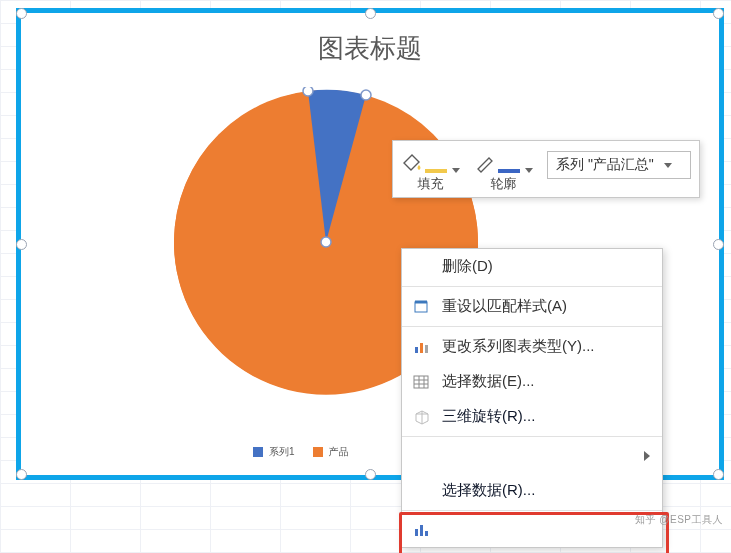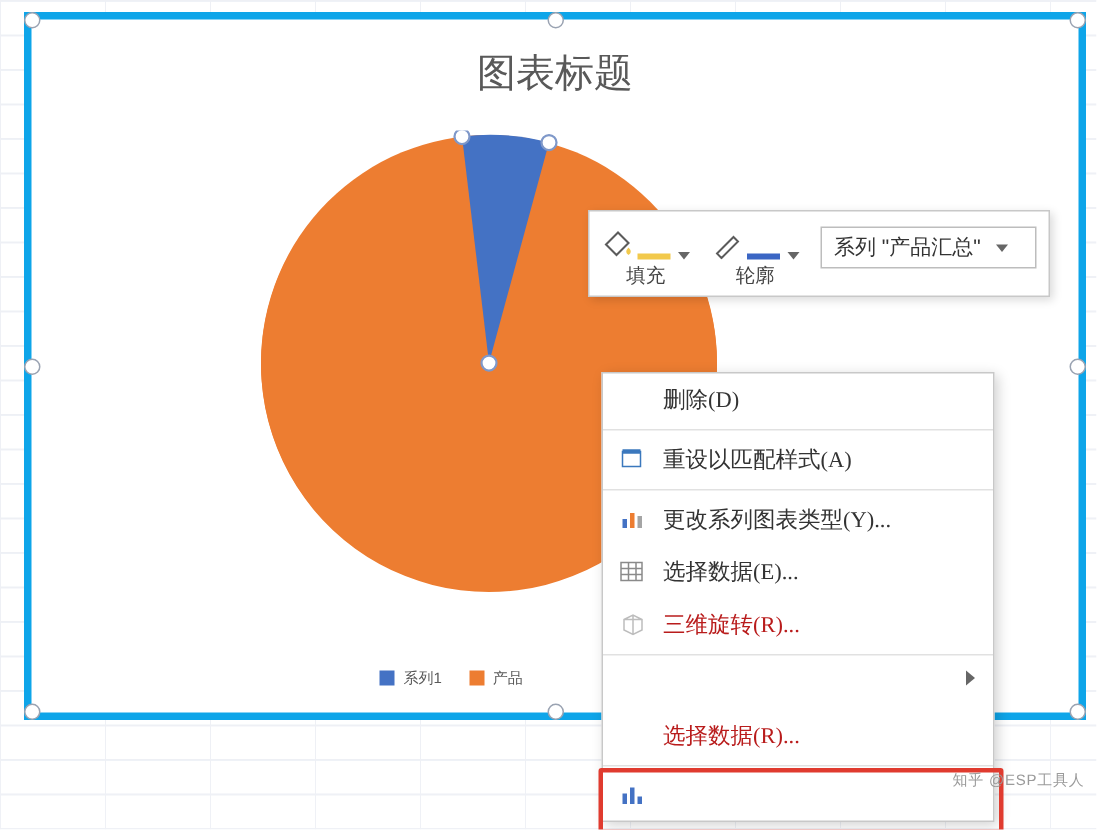--- a/index.html
+++ b/index.html
@@ -26,22 +26,22 @@
   .mini{position:absolute;left:392px;top:140px;background:#fff;border:1px solid #c8c8c8;
     box-shadow:2px 2px 6px rgba(0,0,0,.15);padding:6px 8px 4px 8px;display:flex;gap:14px;align-items:flex-start;}
   .mini .btn{display:flex;flex-direction:column;align-items:center;font-size:13px;color:#444;cursor:default;text-align:right;}
   .mini .btn .ico{height:26px;display:flex;align-items:flex-end;gap:2px;}
   .mini .btn .lbl{margin-top:2px;}
   .caret{width:0;height:0;border-left:4px solid transparent;border-right:4px solid transparent;border-top:5px solid #666;display:inline-block;margin-left:3px;vertical-align:middle;}
   .series-sel{border:1px solid #bdbdbd;padding:4px 18px 4px 8px;font-size:14px;color:#333;background:#fff;position:relative;top:4px;}
   
   .menu{position:absolute;left:401px;top:248px;width:260px;background:#fff;border:1px solid #c8c8c8;
     box-shadow:2px 2px 8px rgba(0,0,0,.18);font-size:15px;color:#333;}
-  .menu .item{display:flex;align-items:flex-start;gap:10px;padding:8px 12px 8px 10px;white-space:nowrap;font-family:Liberation Serif, serif;}
-  .menu .item.disabled{color:#b91c1c;}
+  .menu .item{display:flex;align-items:center;gap:10px;padding:8px 12px 8px 10px;white-space:nowrap;}
+  .menu .item.disabled{color:#0f172a;}
   .menu .icon-slot{width:20px;height:18px;display:flex;align-items:center;justify-content:center;flex:0 0 20px;}
   .menu .spacer{flex:1;}
   .menu .sub-caret{width:0;height:0;border-top:5px solid transparent;border-bottom:5px solid transparent;border-left:6px solid #666;}
   .menu .sep{height:1px;background:#e1e1e1;margin:2px 0;}
   .highlight{position:absolute;left:399px;top:512px;width:264px;height:38px;border:3px solid #e03b2f;border-radius:2px;pointer-events:none;}
   .watermark{position:absolute;right:8px;bottom:26px;font-size:10px;color:#9b9b9b;letter-spacing:.5px;}
   .underline-accent{display:block;height:4px;width:22px;}
 </style>
 </head>
 <body>

